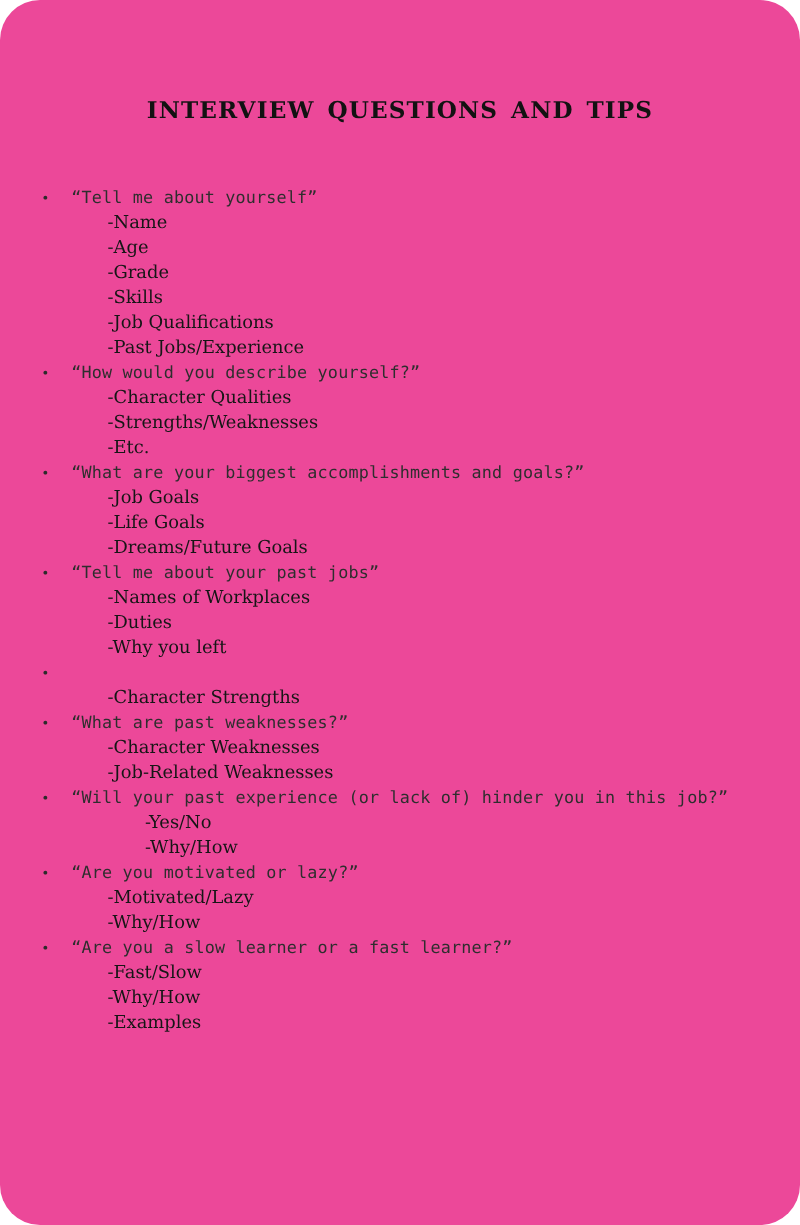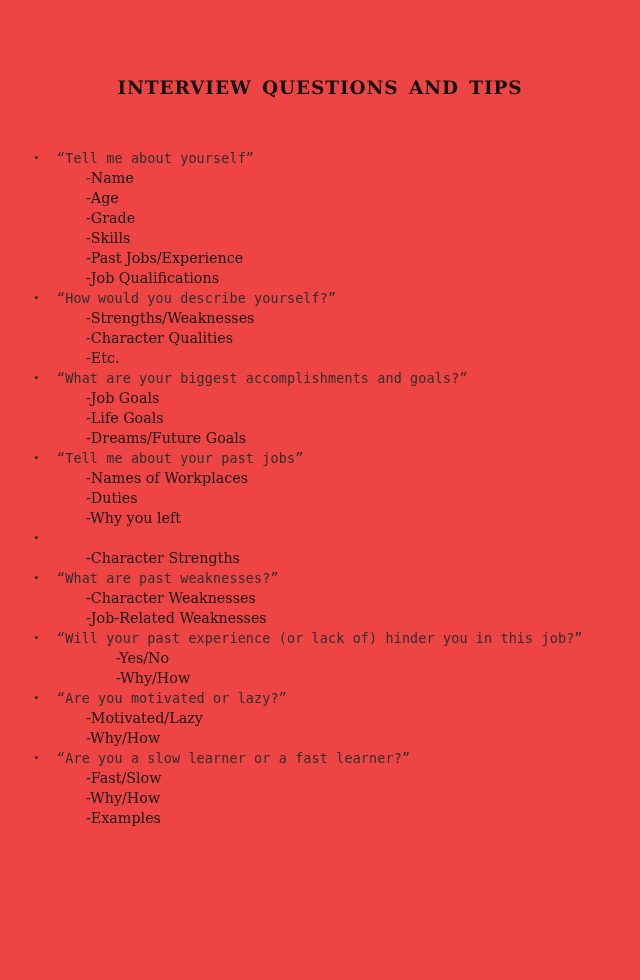--- a/index.html
+++ b/index.html
@@ -13,21 +13,22 @@
     position: relative;
     overflow: hidden;
     font-family: "Liberation Serif", "DejaVu Serif", serif;
     color: #1a1a1a;
     -webkit-font-smoothing: antialiased;
   }
 
   .page {
     position: absolute;
     inset: 0;
-    background: #ef4444;
+    background: #ec4899;
+    border-radius: 32px;
   }
 
   
   .doc-title {
     position: absolute;
     top: 80px;
     left: 0;
     width: 640px;
     text-align: center;
     font-family: "DejaVu Serif", "Liberation Serif", serif;
@@ -99,27 +100,27 @@
 
   <div class="doc-title">INTERVIEW  QUESTIONS AND TIPS</div>
 
   <div class="qa-list">
       <div class="qa-group">
         <div class="question-line"><span class="bullet-icon">•</span><span class="question-text">“Tell me about yourself”</span></div>
         <div class="sub-item">-Name</div>
         <div class="sub-item">-Age</div>
         <div class="sub-item">-Grade</div>
         <div class="sub-item">-Skills</div>
+        <div class="sub-item">-Job Qualifications</div>
         <div class="sub-item">-Past Jobs/Experience</div>
-        <div class="sub-item">-Job Qualifications</div>
       </div>
       <div class="qa-group">
         <div class="question-line"><span class="bullet-icon">•</span><span class="question-text">“How would you describe yourself?”</span></div>
+        <div class="sub-item">-Character Qualities</div>
         <div class="sub-item">-Strengths/Weaknesses</div>
-        <div class="sub-item">-Character Qualities</div>
         <div class="sub-item">-Etc.</div>
       </div>
       <div class="qa-group">
         <div class="question-line"><span class="bullet-icon">•</span><span class="question-text">“What are your biggest accomplishments and goals?”</span></div>
         <div class="sub-item">-Job Goals</div>
         <div class="sub-item">-Life Goals</div>
         <div class="sub-item">-Dreams/Future Goals</div>
       </div>
       <div class="qa-group">
         <div class="question-line"><span class="bullet-icon">•</span><span class="question-text">“Tell me about your past jobs”</span></div>

